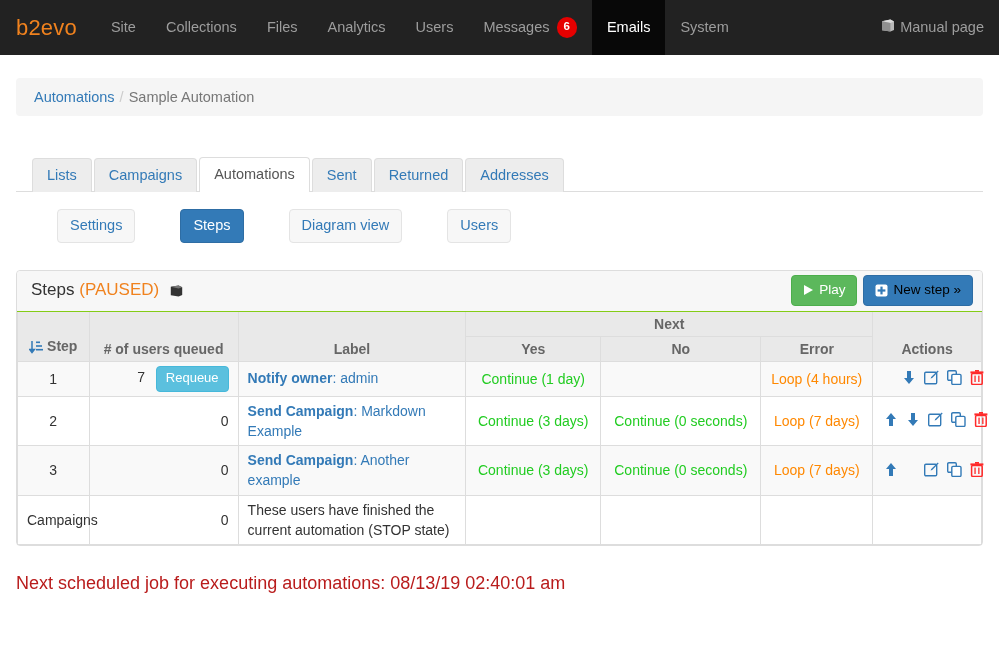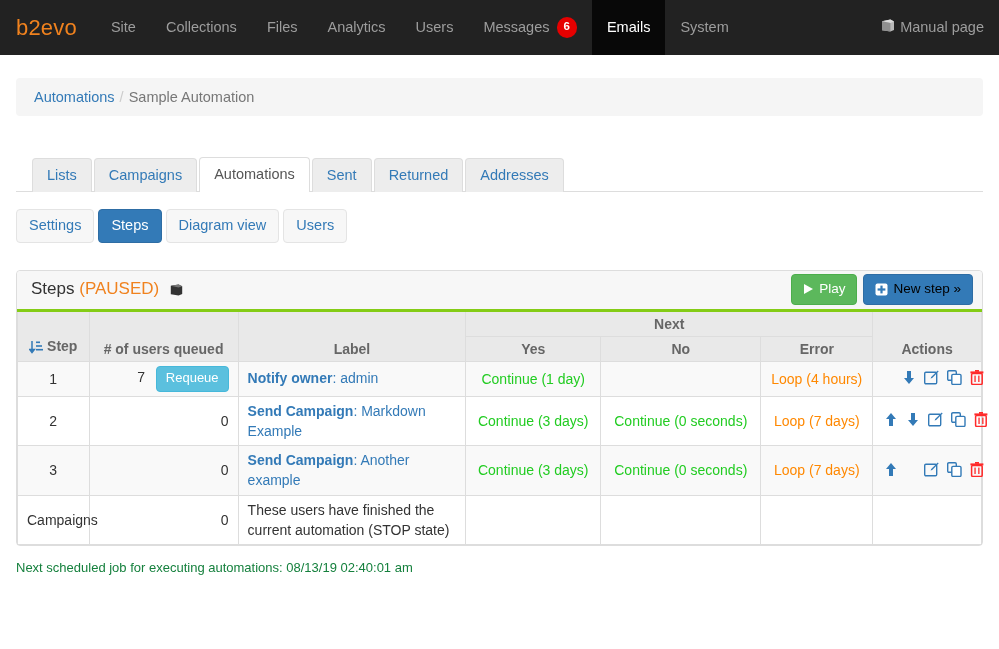--- a/index.html
+++ b/index.html
@@ -112,37 +112,38 @@
   .subtab {
     background: #f7f7f7;
     border: 1px solid #e4e4e4;
     border-radius: 4px;
     color: #337ab7;
     padding: 6px 12px;
     margin-right: 4px;
     font-size: 14.5px;
     cursor: pointer;
     line-height: 1.35;
+    margin-left: 41px;
   }
   .subtab.active {
     background: #337ab7;
     border-color: #2e6da4;
     color: #ffffff;
   }
 
   
   .panel {
     margin-top: 27px;
     border: 1px solid #dddddd;
     border-radius: 4px;
     background: #ffffff;
   }
   .panel-head {
     background: #f7f7f7;
-    border-bottom: 3px solid #84cc16;
+    border-bottom: 1px solid #84cc16;
     border-radius: 4px 4px 0 0;
     height: 41px;
     display: flex;
     align-items: center;
     padding: 0 9px 0 14px;
   }
   .panel-title {
     font-size: 17px;
     color: #333333;
   }
@@ -210,23 +211,23 @@
   }
   .lnk { color: #337ab7; text-decoration: none; cursor: pointer; }
   .lnk b { font-weight: bold; }
   .txt-green  { color: #22cc22; }
   .txt-orange { color: #ff8800; }
 
   .act { margin: 0 2px; cursor: pointer; display: inline-block; vertical-align: middle; }
   .act-gap { display: inline-block; width: 14px; }
 
   .footnote {
-    margin-top: 14px;
-    color: #15803d;
-    font-size: 13px;
+    margin-top: 27px;
+    color: #b91c1c;
+    font-size: 18px;
   }
 </style>
 </head>
 <body>
 
 <div class="topnav">
   <div class="brand">b2evo</div>
 
   <div class="nav-item">
     <span>Site</span>

